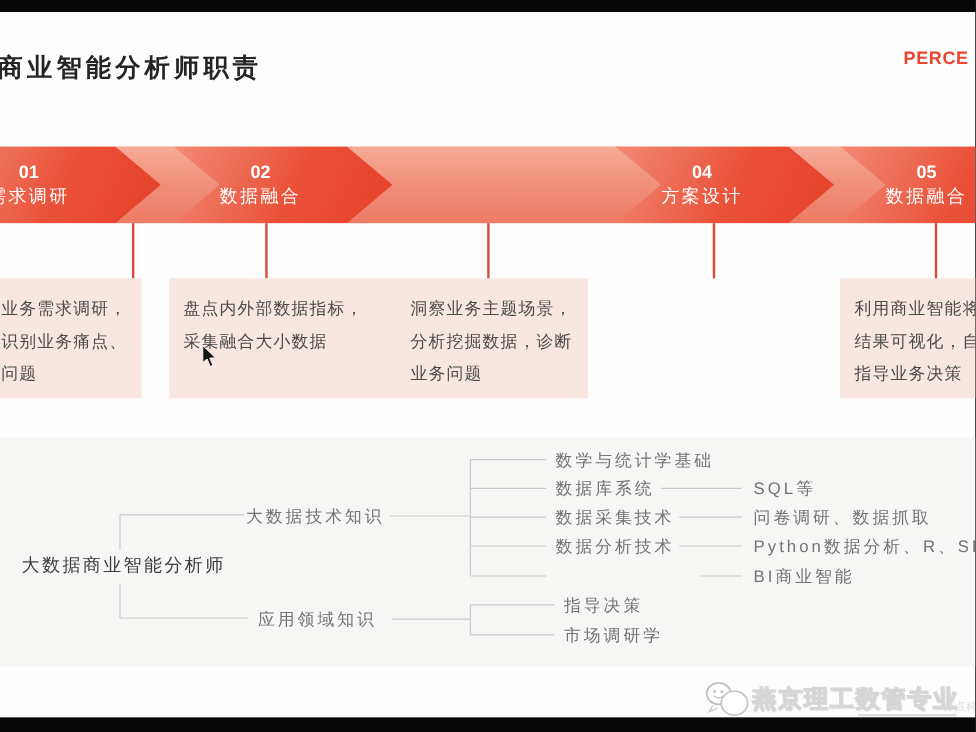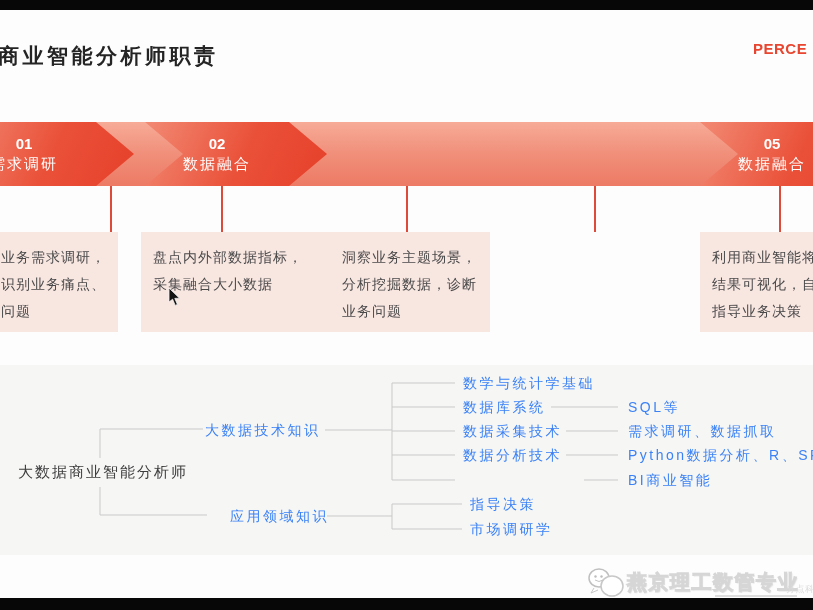--- a/index.html
+++ b/index.html
@@ -18,21 +18,21 @@
         background:linear-gradient(115deg,#f28a74 0%,#ea5038 55%,#e6402a 100%);
         clip-path:polygon(0 0,144px 0,182px 50%,144px 100%,0 100%,38px 50%);}
   .chev .lbl{position:absolute;left:0;right:38px;top:0;bottom:0;display:flex;flex-direction:column;
              align-items:center;justify-content:center;color:#fff;line-height:1.35;}
   .chev .num{font-size:15px;font-weight:bold;}
   .chev .nm{font-size:15px;letter-spacing:2px;}
   .conn{position:absolute;top:176px;width:2px;height:46px;background:#dc4a39;}
   .pbox{position:absolute;top:222px;height:100px;background:#f8e6e1;padding:12px 2px 0 12px;
         font-size:14px;line-height:27px;letter-spacing:1px;color:#4a4a4a;white-space:pre;}
   .tree-bg{left:0;top:355px;width:813px;height:190px;background:#f6f6f5;}
-  .tlbl{position:absolute;color:#3b82f6;font-size:14px;letter-spacing:2.5px;white-space:nowrap;line-height:18px;}
+  .tlbl{position:absolute;color:#737373;font-size:14px;letter-spacing:2.5px;white-space:nowrap;line-height:18px;}
   .tlbl.root{font-size:15px;letter-spacing:2px;color:#3d3d3d;}
   .wm-text{left:627px;top:559px;font-size:20px;font-weight:bold;letter-spacing:1.5px;color:#fff;
            -webkit-text-stroke:1px #d6d6d6;text-shadow:1px 1px 1px #e2e2e2;white-space:nowrap;}
   .wm-line{left:715px;top:585px;width:82px;height:2px;background:#dcdcdc;}
   .wm-sub{left:786px;top:573px;font-size:9px;color:#dadada;letter-spacing:0.5px;white-space:nowrap;}
   svg.lines,svg.icon,svg.cursor{position:absolute;}
 </style>
 </head>
 <body>
 
@@ -47,20 +47,26 @@
     <div class="chev" style="left:-48px">
       <div class="lbl">
         <span class="num">01</span>
         <span class="nm">需求调研</span>
       </div>
     </div>
     <div class="chev" style="left:145px">
       <div class="lbl">
         <span class="num">02</span>
         <span class="nm">数据融合</span>
+      </div>
+    </div>
+    <div class="chev" style="left:513px">
+      <div class="lbl">
+        <span class="num">04</span>
+        <span class="nm">方案设计</span>
       </div>
     </div>
     <div class="chev" style="left:700px">
       <div class="lbl">
         <span class="num">05</span>
         <span class="nm">数据融合</span>
       </div>
     </div>
 
     <div class="conn" style="left:110px"></div>
@@ -106,31 +112,31 @@
 
         <path d="M551 397 H618"></path>
         <path d="M566 421 H618"></path>
         <path d="M566 445 H618"></path>
         <path d="M584 470 H618"></path>
       </g>
     </svg>
 
     <div class="tlbl root" style="left:18px;top:453px">大数据商业智能分析师</div>
     <div class="tlbl" style="left:205px;top:411px">大数据技术知识</div>
-    <div class="tlbl" style="left:230px;top:497px">应用领域知识</div>
+    <div class="tlbl" style="left:215px;top:497px">应用领域知识</div>
 
     <div class="tlbl" style="left:463px;top:364px">数学与统计学基础</div>
     <div class="tlbl" style="left:463px;top:388px">数据库系统</div>
     <div class="tlbl" style="left:463px;top:412px">数据采集技术</div>
     <div class="tlbl" style="left:463px;top:436px">数据分析技术</div>
     <div class="tlbl" style="left:470px;top:485px">指导决策</div>
     <div class="tlbl" style="left:470px;top:510px">市场调研学</div>
 
     <div class="tlbl" style="left:628px;top:388px">SQL等</div>
-    <div class="tlbl" style="left:628px;top:412px">需求调研、数据抓取</div>
+    <div class="tlbl" style="left:628px;top:412px">问卷调研、数据抓取</div>
     <div class="tlbl" style="left:628px;top:436px">Python数据分析、R、SPS</div>
     <div class="tlbl" style="left:628px;top:461px">BI商业智能</div>
 
     <svg class="icon" style="left:586px;top:556px" width="40" height="34" viewBox="0 0 40 34">
       <ellipse cx="13" cy="12" rx="10" ry="9" fill="#fff" stroke="#c0c0c0" stroke-width="1.5"></ellipse>
       <ellipse cx="26" cy="20" rx="11" ry="10" fill="#fff" stroke="#c8c8c8" stroke-width="1.5"></ellipse>
       <circle cx="9.5" cy="10.5" r="1.2" fill="#bdbdbd"></circle>
       <circle cx="15.5" cy="10.5" r="1.2" fill="#bdbdbd"></circle>
       <path d="M9 14 Q13 17 17 14" stroke="#c4c4c4" stroke-width="1" fill="none"></path>
       <path d="M8 22 L5 27 L12 24" fill="#fff" stroke="#c8c8c8" stroke-width="1"></path>

